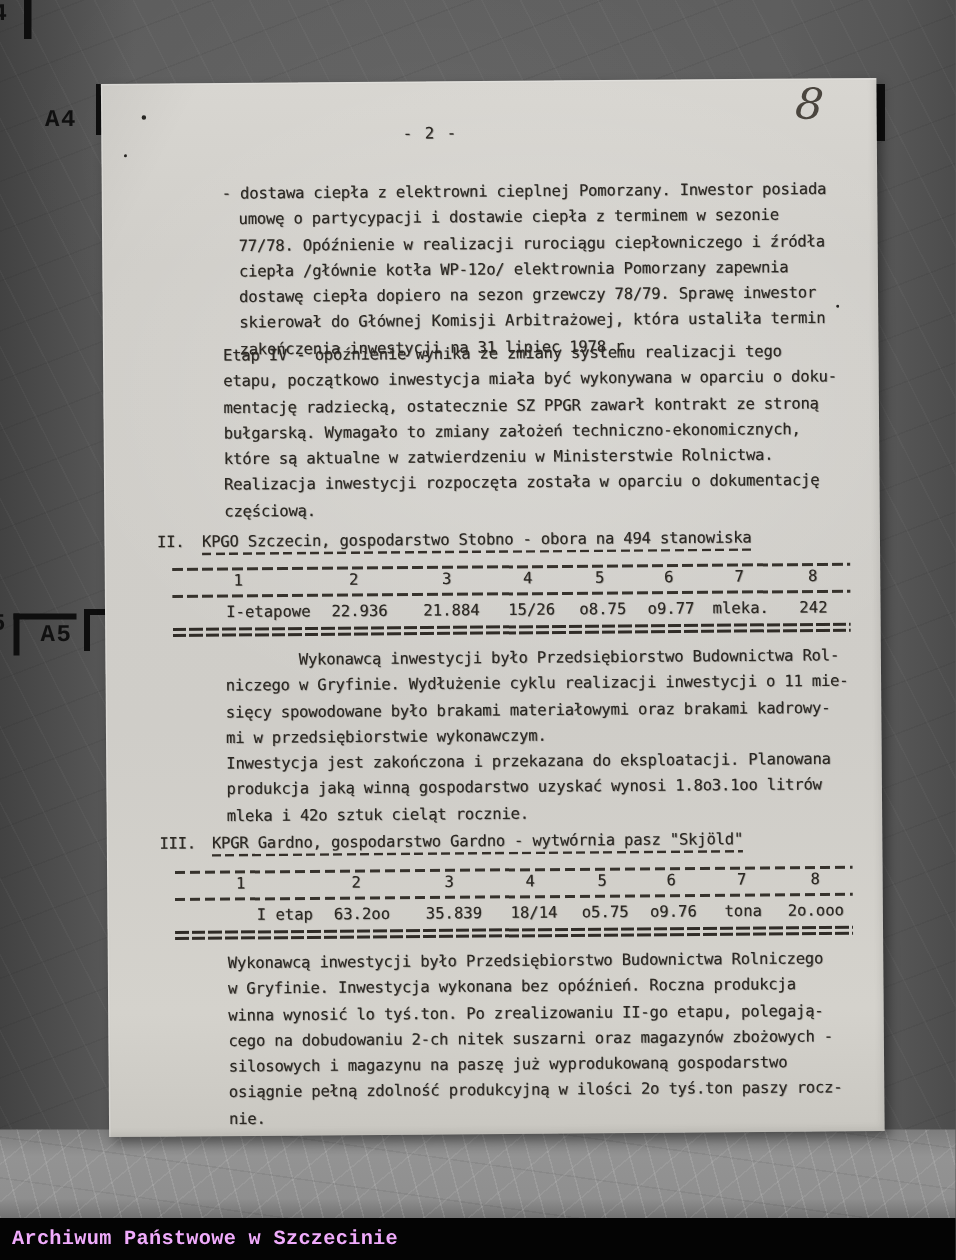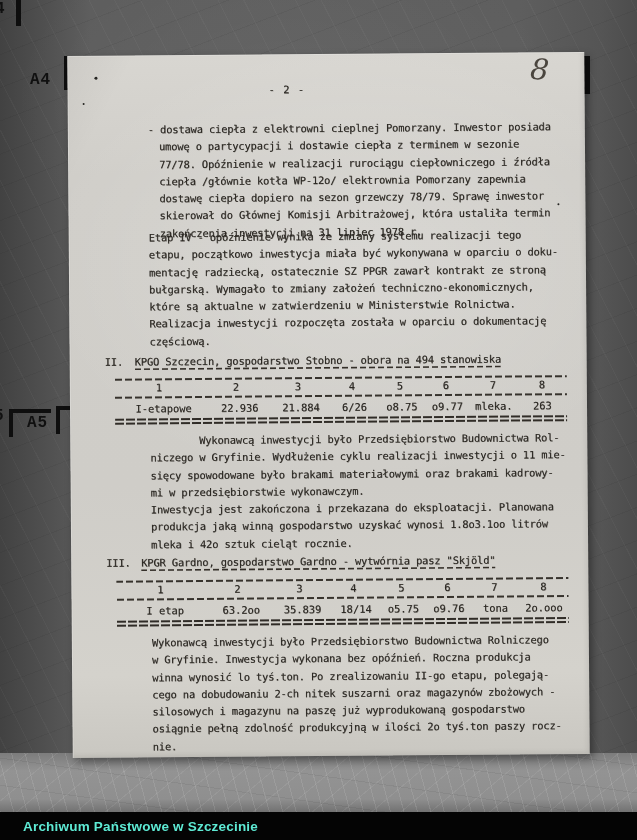--- a/index.html
+++ b/index.html
@@ -71,33 +71,33 @@
       repeating-linear-gradient(90deg,#302c27 0 9px, rgba(0,0,0,0) 9px 11px),
       repeating-linear-gradient(90deg,#302c27 0 9px, rgba(0,0,0,0) 9px 11px);
     background-size:100% 2.2px,100% 2.2px;
     background-position:0 0,0 4px;background-repeat:no-repeat;}
   .trow{display:flex;}
   .trow span{display:block;}
   .thead{height:13px;line-height:12px;margin-top:-1px;}
   .thead span{text-align:center;}
   .tdata{margin-top:4px;margin-bottom:1px;}
   .tdata span{text-align:center;}
-  .tdata span.cell-0{text-align:center;padding-left:5px;}
+  .tdata span.cell-0{text-align:right;padding-left:5px;}
   .c0{width:88px}.c1{width:66px}.c2{width:58px}.c3{width:50px}
   .c4{width:46px}.c5{width:46px}.c6{width:48px}.c7{width:50px}
   
   .speck{position:absolute;background:#262522;border-radius:50%;}
   
   .footer{
     position:absolute;left:0;bottom:0;width:637px;height:28px;background:#040404;
     display:flex;align-items:center;
   }
   .footer span{
-    color:#5eead4;font-family:Liberation Sans, sans-serif;font-weight:bold;
-    font-size:13.5px;letter-spacing:0.2px;margin-left:23px;
+    color:#f0abfc;font-family:Liberation Mono, monospace;font-weight:bold;
+    font-size:13.5px;letter-spacing:0.2px;margin-left:8px;
   }
 </style>
 </head>
 <body>
 
 <div class="bed">
   <div class="bed-lower"></div>
 
   <div class="fid fid-text" style="left:-5px;top:0px;">4</div>
   <div class="bar" style="left:16px;top:0;width:5px;height:26px;"></div>
@@ -154,25 +154,25 @@
         <span class="c4">5</span>
         <span class="c5">6</span>
         <span class="c6">7</span>
         <span class="c7">8</span>
       </div>
       <div class="dash-line"></div>
       <div class="trow tdata">
         <span class="c0 cell-0">I-etapowe</span>
         <span class="c1">22.936</span>
         <span class="c2">21.884</span>
-        <span class="c3">6/26</span>
+        <span class="c3">15/26</span>
         <span class="c4">o8.75</span>
         <span class="c5">o9.77</span>
         <span class="c6">mleka.</span>
-        <span class="c7">263</span>
+        <span class="c7">242</span>
       </div>
       <div class="dbl-line"></div>
     </div>
 
     <div class="para typed" style="top:377px;">        Wykonawcą inwestycji było Przedsiębiorstwo Budownictwa Rol-
 niczego w Gryfinie. Wydłużenie cyklu realizacji inwestycji o 11 mie-
 sięcy spowodowane było brakami materiałowymi oraz brakami kadrowy-
 mi w przedsiębiorstwie wykonawczym.
 Inwestycja jest zakończona i przekazana do eksploatacji. Planowana
 produkcja jaką winną gospodarstwo uzyskać wynosi 1.8o3.1oo litrów

